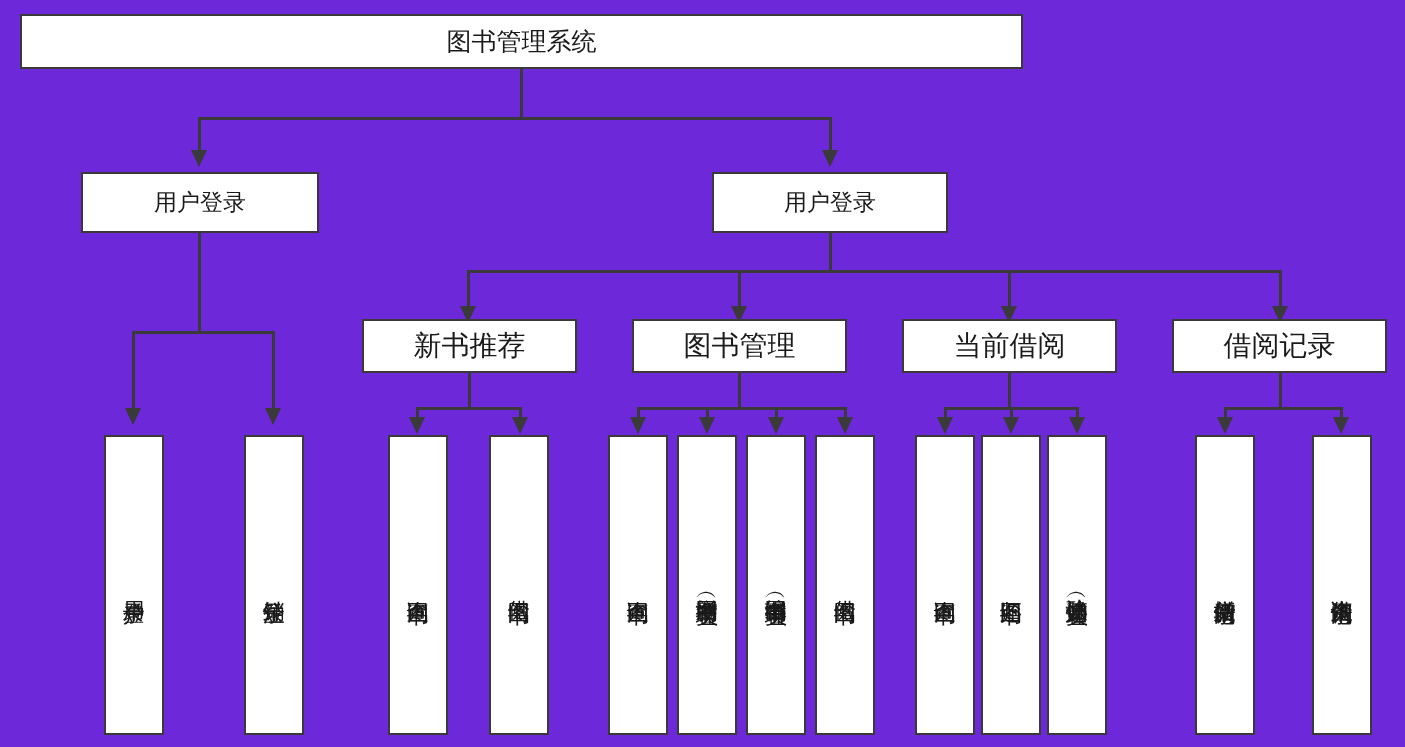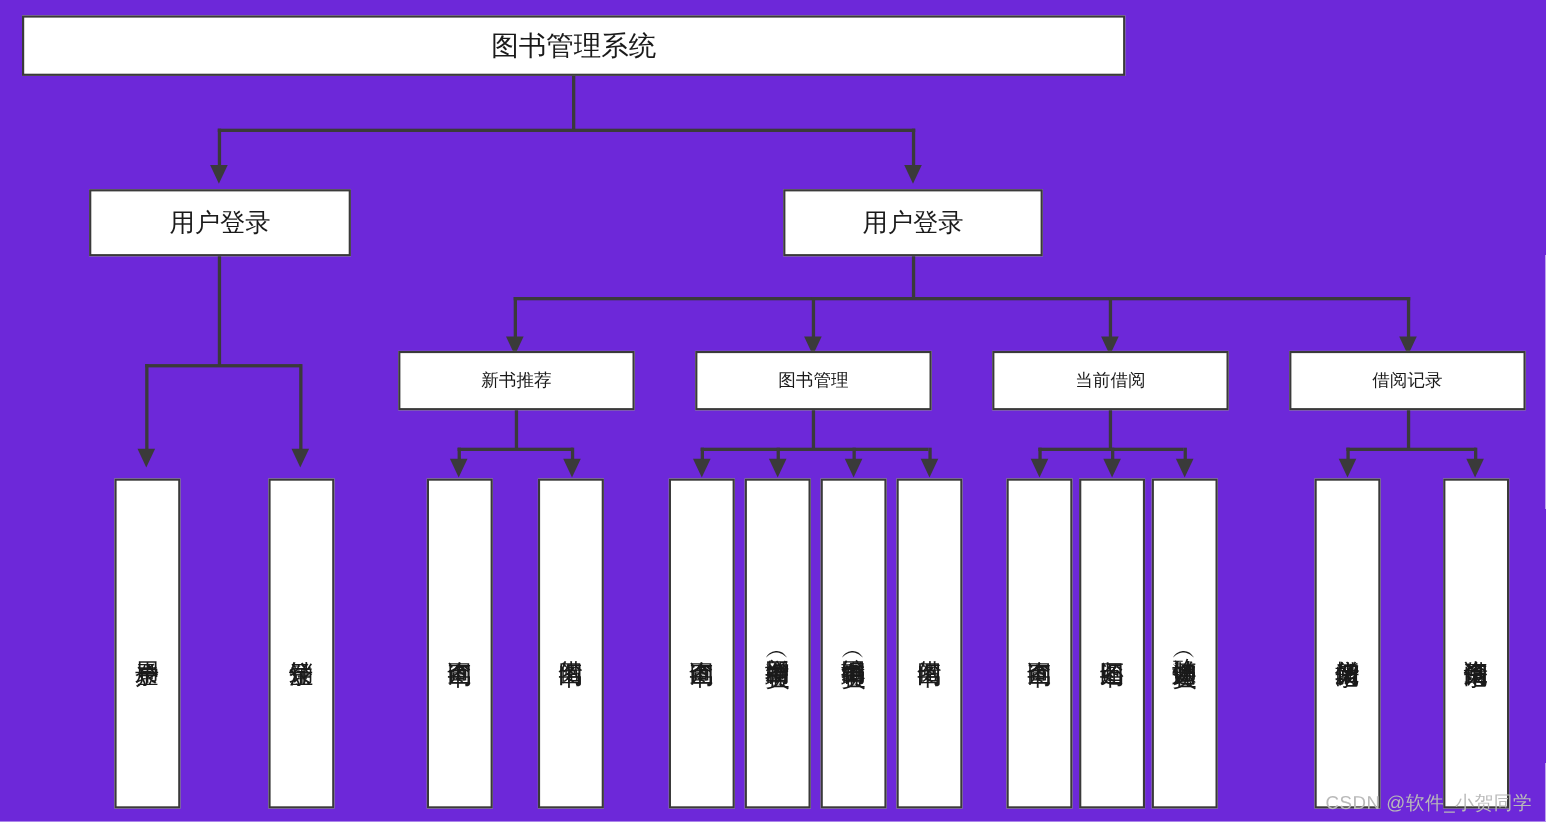--- a/index.html
+++ b/index.html
@@ -27,21 +27,21 @@
     justify-content: center;
     color: #1a1a1a;
   }
   .node.root {
     font-size: 25px;
   }
   .node.lvl2 {
     font-size: 23px;
   }
   .node.lvl3 {
-    font-size: 16px;
+    font-size: 28px;
     font-family: Liberation Mono, monospace;
   }
   .node.leaf {
     font-size: 22px;
     line-height: 1.16;
   }
   .node .label {
     text-align: center;
     white-space: pre-wrap;
   }
@@ -205,15 +205,14 @@
     <span class="label">确认归还（管理员）</span>
   </div>
 
   <div class="node leaf" style="left:1195px; top:435px; width:60px; height:300px;">
     <span class="label">新增借阅记录</span>
   </div>
   <div class="node leaf" style="left:1312px; top:435px; width:60px; height:300px;">
     <span class="label">查询借阅记录</span>
   </div>
 
-  <div id="watermark">CSDN @软件_小贺同学</div>
 
 </div>
 
 </body></html>

